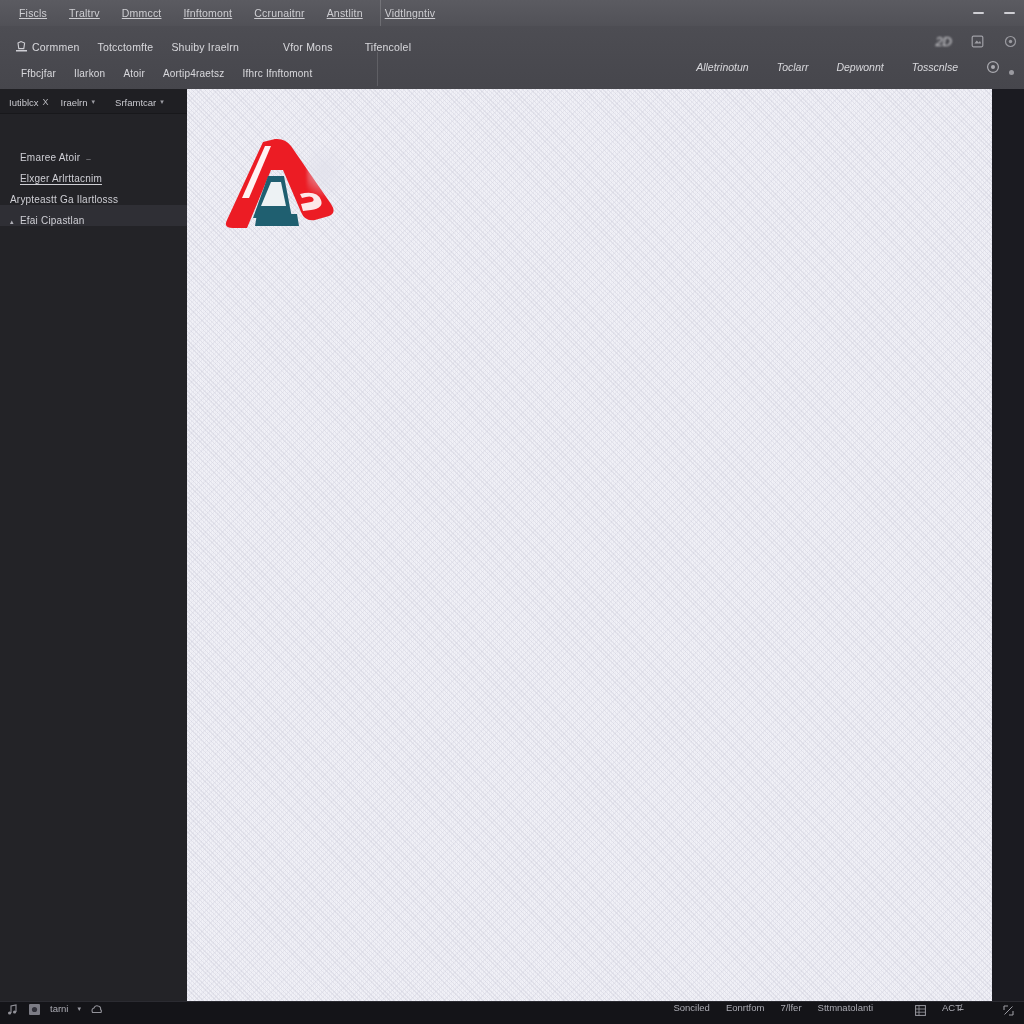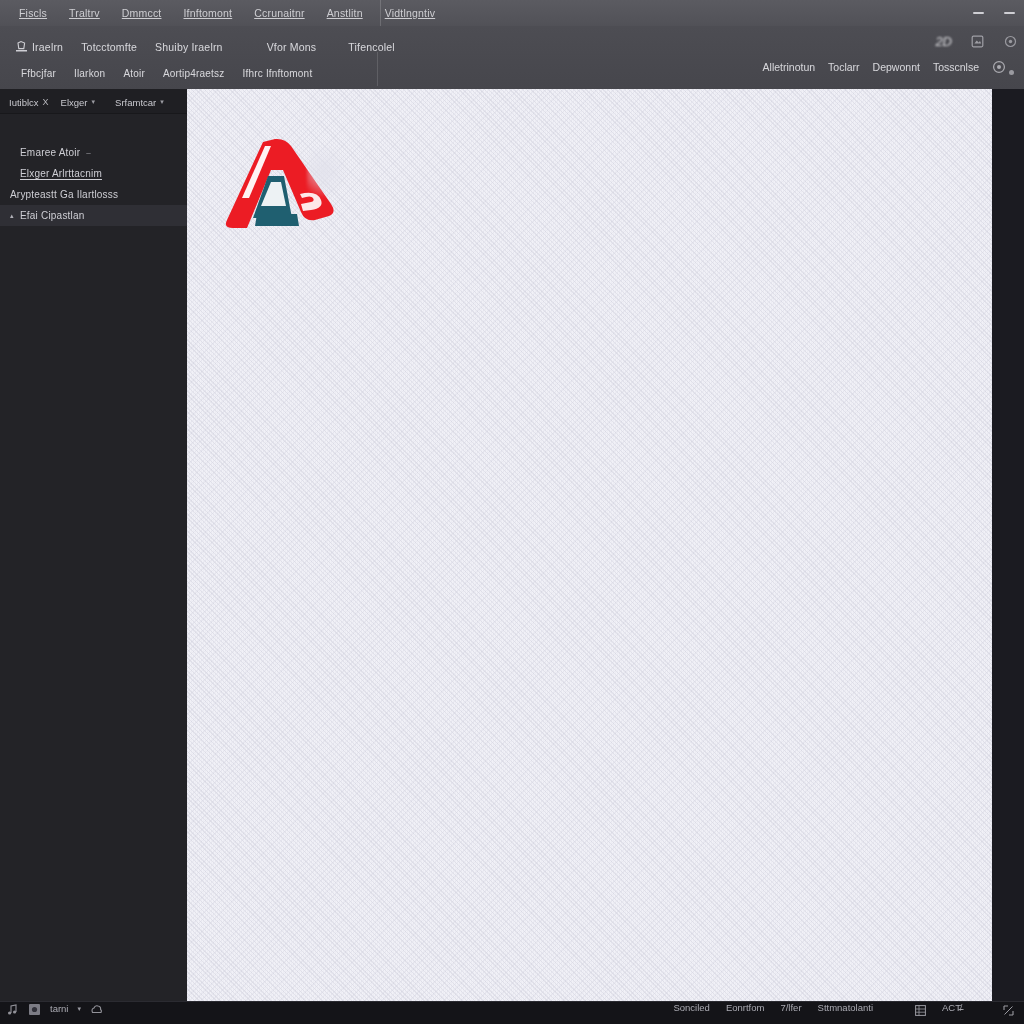--- a/index.html
+++ b/index.html
@@ -47,22 +47,22 @@
   .ribbon-btn.small{font-size:10px;}
   .rb-icon{
     display:inline-block;width:13px;height:11px;margin-right:4px;
     vertical-align:-1px;filter:blur(.5px);
   }
   .rb-icon svg{display:block;}
   .ribbon-sep{
     position:absolute;top:26px;width:1px;height:34px;background:rgba(255,255,255,.13);
   }
   .ribbon-right{
-    position:absolute;right:0;top:26px;display:flex;align-items:center;gap:13px;
-    padding-right:18px;height:30px;
+    position:absolute;right:0;top:26px;display:flex;align-items:center;gap:28px;
+    padding-right:24px;height:30px;font-style:italic;
   }
   .rr-item{color:#e2e2e6;font-size:10.5px;filter:blur(0.65px);white-space:nowrap;opacity:.93;}
   .rr-icon{width:14px;height:14px;opacity:.8;filter:blur(.5px);}
   .ribbon-far-right{
     position:absolute;right:6px;top:2px;display:flex;align-items:center;gap:18px;height:26px;
   }
   .label2d{color:#e8e8ec;font-size:13px;font-style:italic;filter:blur(.8px);opacity:.9;}
   .mini-ico{width:15px;height:15px;opacity:.72;filter:blur(.55px);}
   .dot-ico{position:absolute;right:10px;top:44px;width:5px;height:5px;border-radius:50%;background:#9a9aa0;filter:blur(.6px);}
 
@@ -76,21 +76,21 @@
     border-bottom:1px solid #18181b;background:#1f1f23;
   }
   .panel-tab{
     display:flex;align-items:center;gap:4px;
     color:#c9c9cf;font-size:9.5px;filter:blur(0.6px);white-space:nowrap;padding:2px 3px;
   }
   .tab-x{font-size:9px;color:#b5b5bb;}
   .tab-caret{font-size:7px;color:#9c9ca2;}
   .tree{padding:28px 0 0 0;}
   .tree-item{
-    height:21px;display:flex;align-items:center;
+    height:21px;display:flex;align-items:flex-end;
     color:#cfcfd5;font-size:10px;filter:blur(0.62px);white-space:nowrap;
     padding-left:20px;letter-spacing:.2px;
   }
   .tree-item.indent1{padding-left:20px;}
   .tree-item.indent2{padding-left:10px;}
   .tree-item.underline{text-decoration:underline;text-underline-offset:2px;}
   .tree-item.selected{background:#2f2f35;}
   .tree-caret{
     display:inline-block;width:8px;margin-left:-10px;margin-right:2px;
     font-size:7px;color:#b0b0b6;
@@ -166,21 +166,21 @@
 
   <div class="ribbon">
 
     <div class="ribbon-row r1">
       <div class="ribbon-btn">
         <span class="rb-icon">
           <svg viewBox="0 0 13 11">
               <path d="M1 9h11v1.5H1z" fill="#d9d9de"></path>
               <path d="M3 2l3-1.4L9.6 2 8.8 7.6H3.8z" fill="none" stroke="#d9d9de" stroke-width="1.1"></path>
             </svg>
-        </span><span>Iraelrn</span>
+        </span><span>Cormmen</span>
       </div>
       <div class="ribbon-btn">Totcctomfte</div>
       <div class="ribbon-btn">Shuiby Iraelrn</div>
       <div class="ribbon-btn" style="margin-left:26px;">Vfor Mons</div>
       <div class="ribbon-btn" style="margin-left:14px;">Tifencolel</div>
     </div>
 
     <div class="ribbon-row r2">
       <div class="ribbon-btn small">Ffbcjfar</div>
       <div class="ribbon-btn small">Ilarkon</div>
@@ -223,21 +223,21 @@
   </div>
 
   <div class="sidebar">
 
     <div class="panel-tabs">
       <div class="panel-tab">
         <span>Iutiblcx</span>
         <span class="tab-x">X</span>
       </div>
       <div class="panel-tab" style="margin-left:4px;">
-        <span>Elxger</span>
+        <span>Iraelrn</span>
         <span class="tab-caret">▾</span>
       </div>
       <div class="panel-tab" style="margin-left:12px;">
         <span>Srfamtcar</span>
         <span class="tab-caret">▾</span>
       </div>
     </div>
 
     <div class="tree">
       <div class="tree-item indent1">

